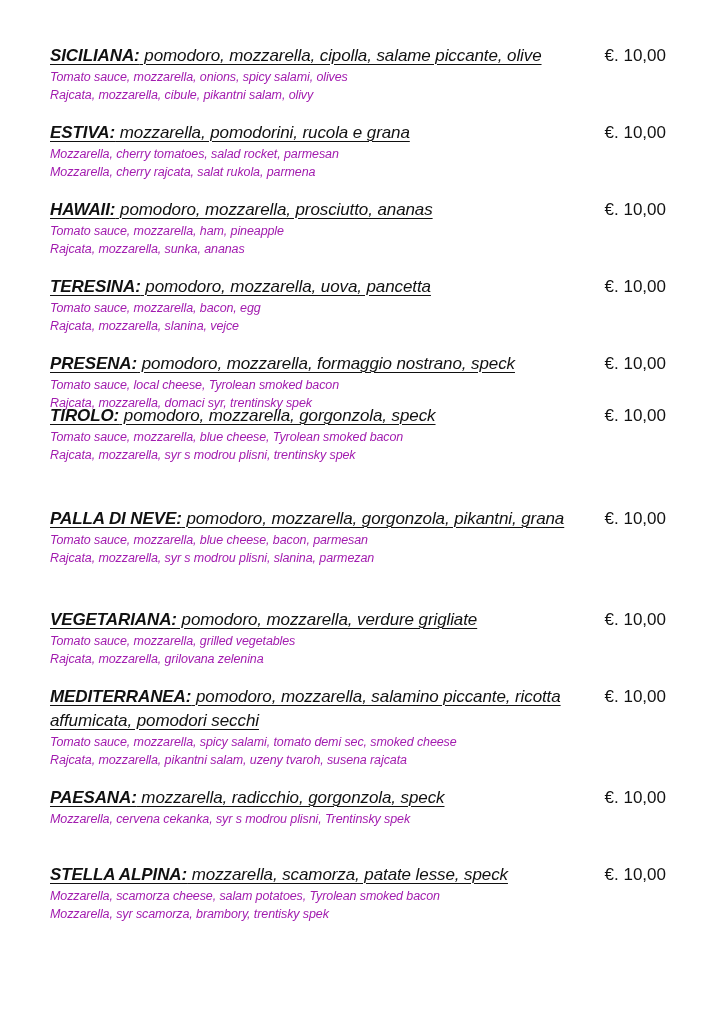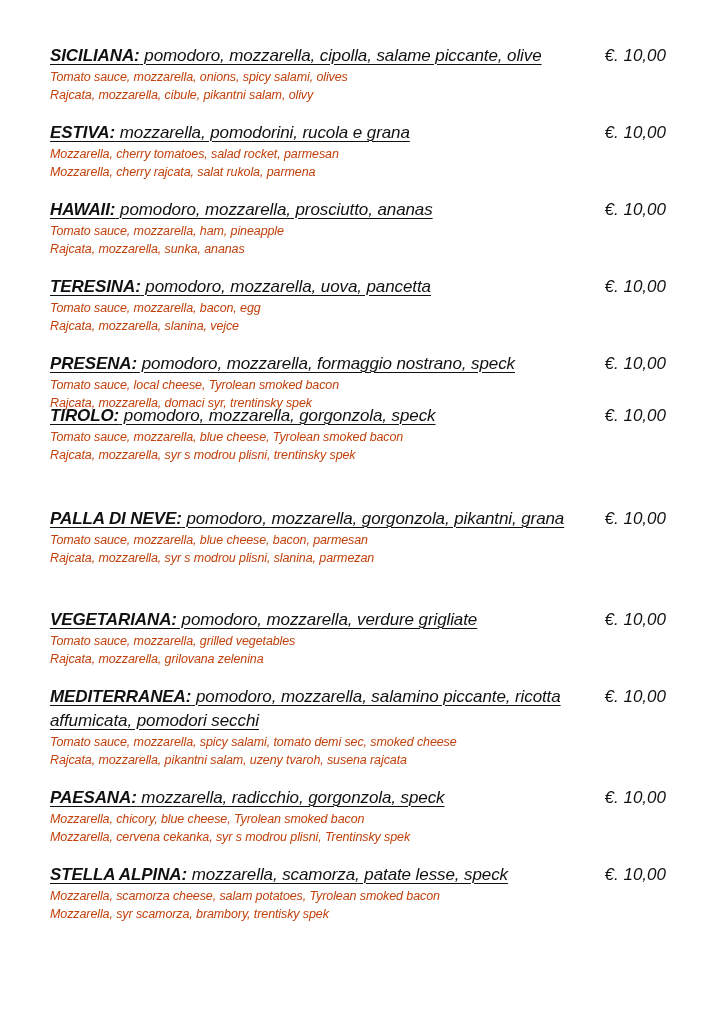--- a/index.html
+++ b/index.html
@@ -50,28 +50,27 @@
     .name {
       font-weight: bold;
       font-style: italic;
     }
     .price {
       position: absolute;
       right: 4px;
       top: 0;
       font-size: 17px;
       line-height: 24px;
-      font-style: italic;
       color: #111;
     }
     .desc {
       font-size: 12.5px;
       line-height: 18px;
       font-style: italic;
-      color: #c2410c;
+      color: #a21caf;
       letter-spacing: -0.1px;
     }
   </style>
 </head>
 <body>
 
 <div class="menu">
 
   <div class="item" style="top:44px">
     <div class="title-row">
@@ -152,21 +151,20 @@
     </div>
     <div class="desc">Tomato sauce, mozzarella, spicy salami, tomato demi sec, smoked cheese</div>
     <div class="desc">Rajcata, mozzarella, pikantni salam, uzeny tvaroh, susena rajcata</div>
   </div>
 
   <div class="item" style="top:786px">
     <div class="title-row">
       <div class="title-wrap"><span class="title"><span class="name">PAESANA:</span><span> mozzarella, radicchio, gorgonzola, speck</span></span></div>
       <span class="price">€. 10,00</span>
     </div>
-    <div class="desc">Mozzarella, chicory, blue cheese, Tyrolean smoked bacon</div>
     <div class="desc">Mozzarella, cervena cekanka, syr s modrou plisni, Trentinsky spek</div>
   </div>
 
   <div class="item" style="top:863px">
     <div class="title-row">
       <div class="title-wrap"><span class="title"><span class="name">STELLA ALPINA:</span><span> mozzarella, scamorza, patate lesse, speck</span></span></div>
       <span class="price">€. 10,00</span>
     </div>
     <div class="desc">Mozzarella, scamorza cheese, salam potatoes, Tyrolean smoked bacon</div>
     <div class="desc">Mozzarella, syr scamorza, brambory, trentisky spek</div>

